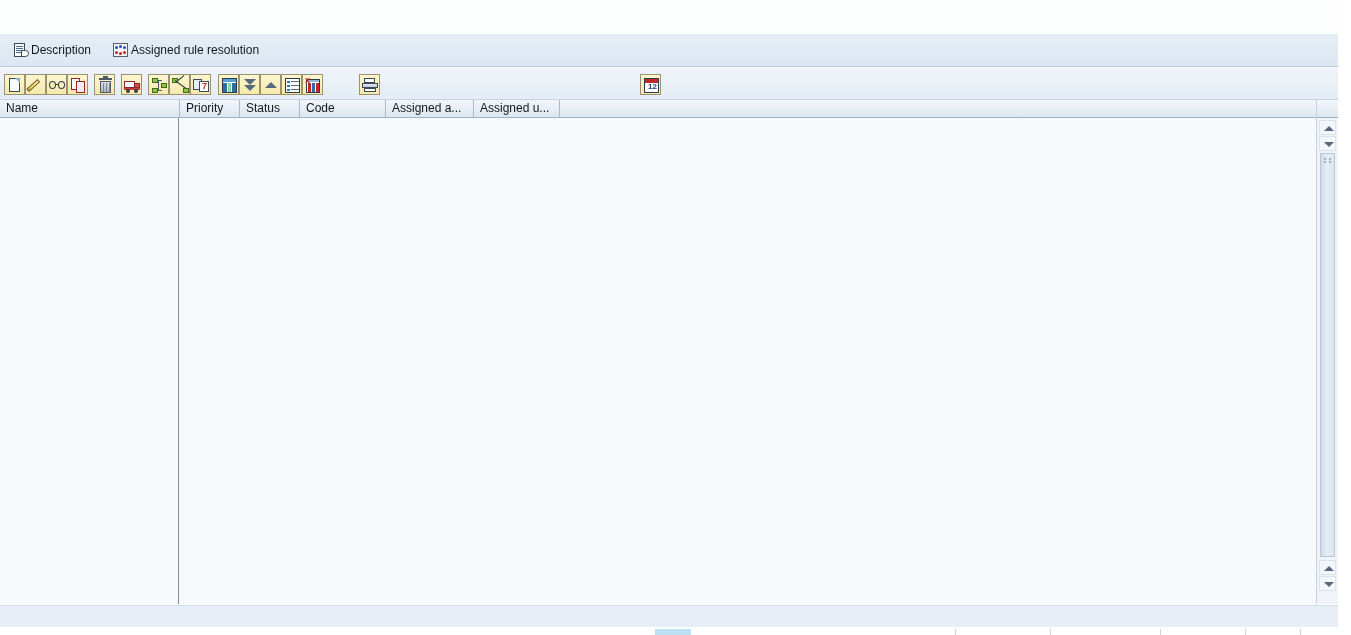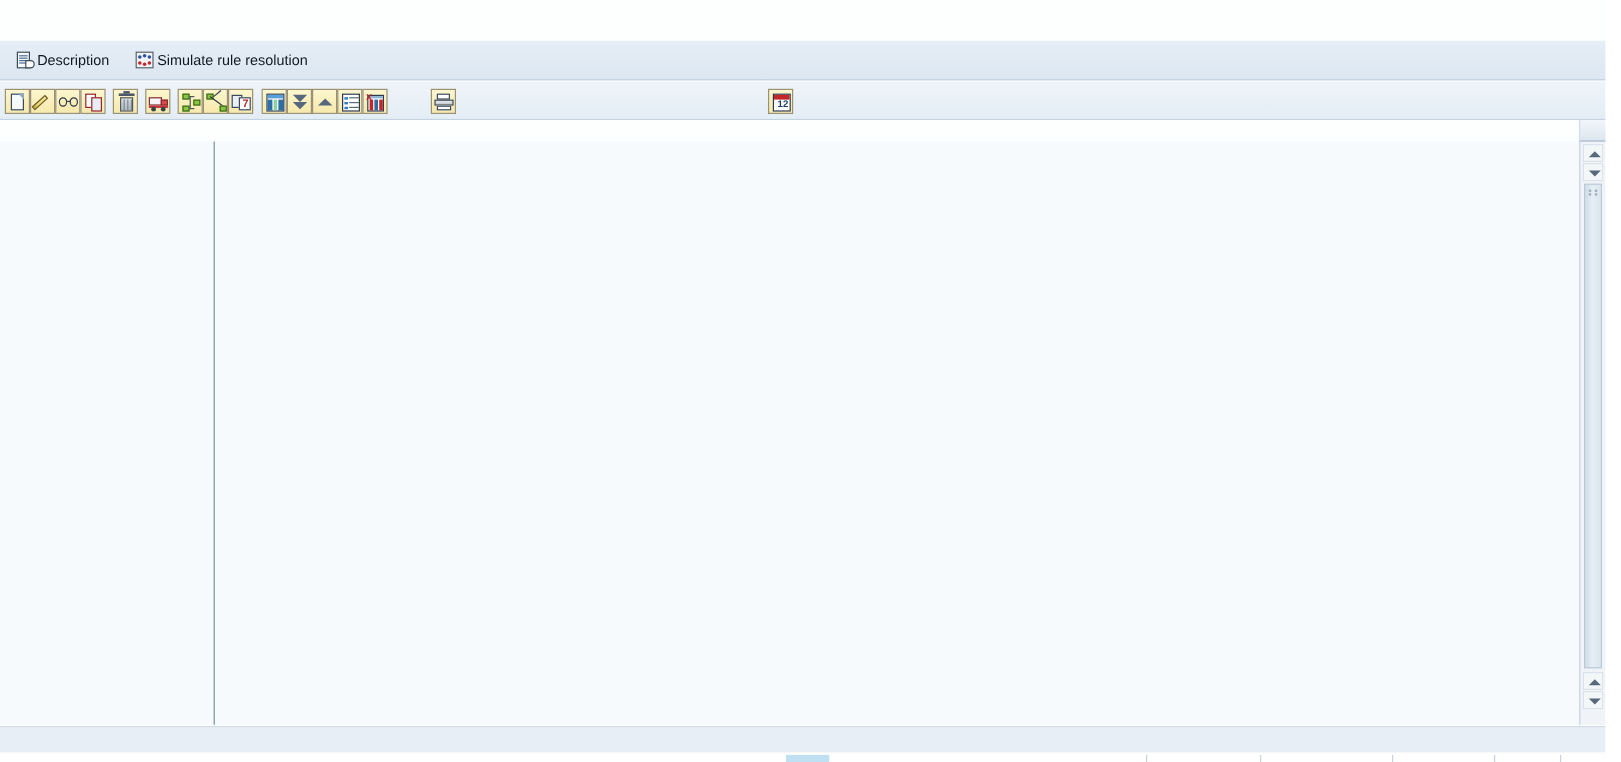--- a/index.html
+++ b/index.html
@@ -422,21 +422,21 @@
     </div>
     <div class="fn-btn b2">
       <span class="ico ico-sim">
         <i class="b n1"></i>
           <i class="b n2"></i>
           <i class="b n3"></i>
         <i class="r n4"></i>
           <i class="r n5"></i>
           <i class="r n6"></i>
       </span>
-      <span>Simulate rule resolution</span>
+      <span>Assigned rule resolution</span>
     </div>
   </div>
 
 
   <div class="icon-toolbar">
 
     <div class="tbtn" style="left:4px">
       <span class="g">
           <span class="page-w"></span>
           <span class="page-fold"></span>
@@ -576,20 +576,29 @@
     <div class="tbtn" style="left:640px">
       <span class="g">
           <span class="cal-ico">
             <span class="hdr"></span>
             <span class="num">12</span>
           </span>
         </span>
     </div>
   </div>
 
+  <div class="table-head">
+    <div class="th" style="left:0px;width:180px">Name</div>
+    <div class="th" style="left:180px;width:60px">Priority</div>
+    <div class="th" style="left:240px;width:60px">Status</div>
+    <div class="th" style="left:300px;width:86px">Code</div>
+    <div class="th" style="left:386px;width:88px">Assigned a...</div>
+    <div class="th" style="left:474px;width:86px">Assigned u...</div>
+    <div class="th" style="left:560px;width:756px;border-right:none"></div>
+  </div>
 
   <div class="tbl-body">
     <div class="tree-pane"></div>
     <div class="detail-pane"></div>
   </div>
 
   <div class="vscroll">
     <div class="corner-box"></div>
     <div class="sb-btn u1">
         <span class="tri up"></span>

